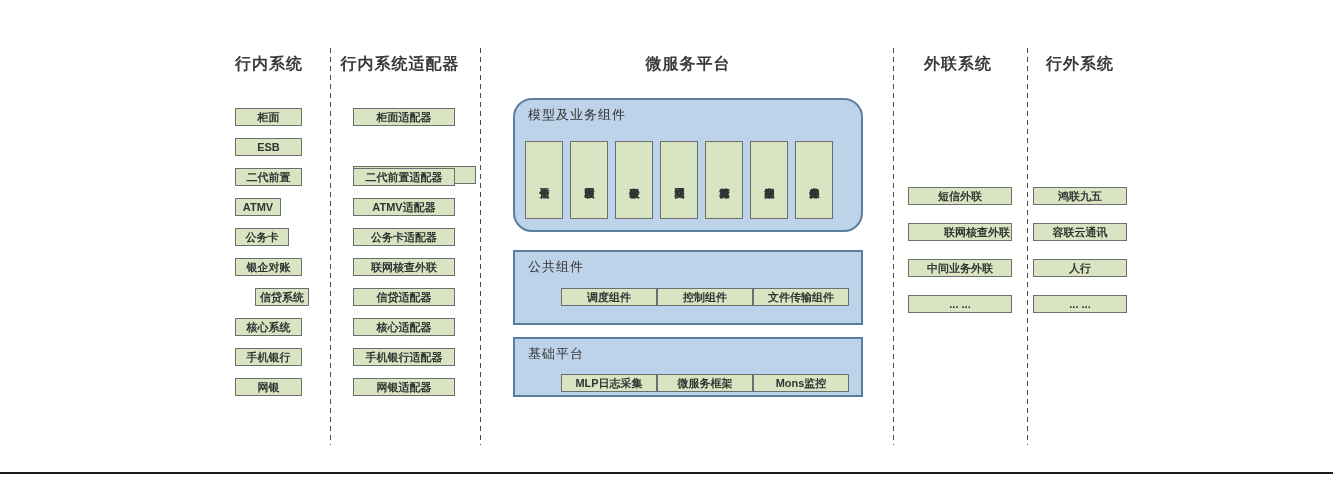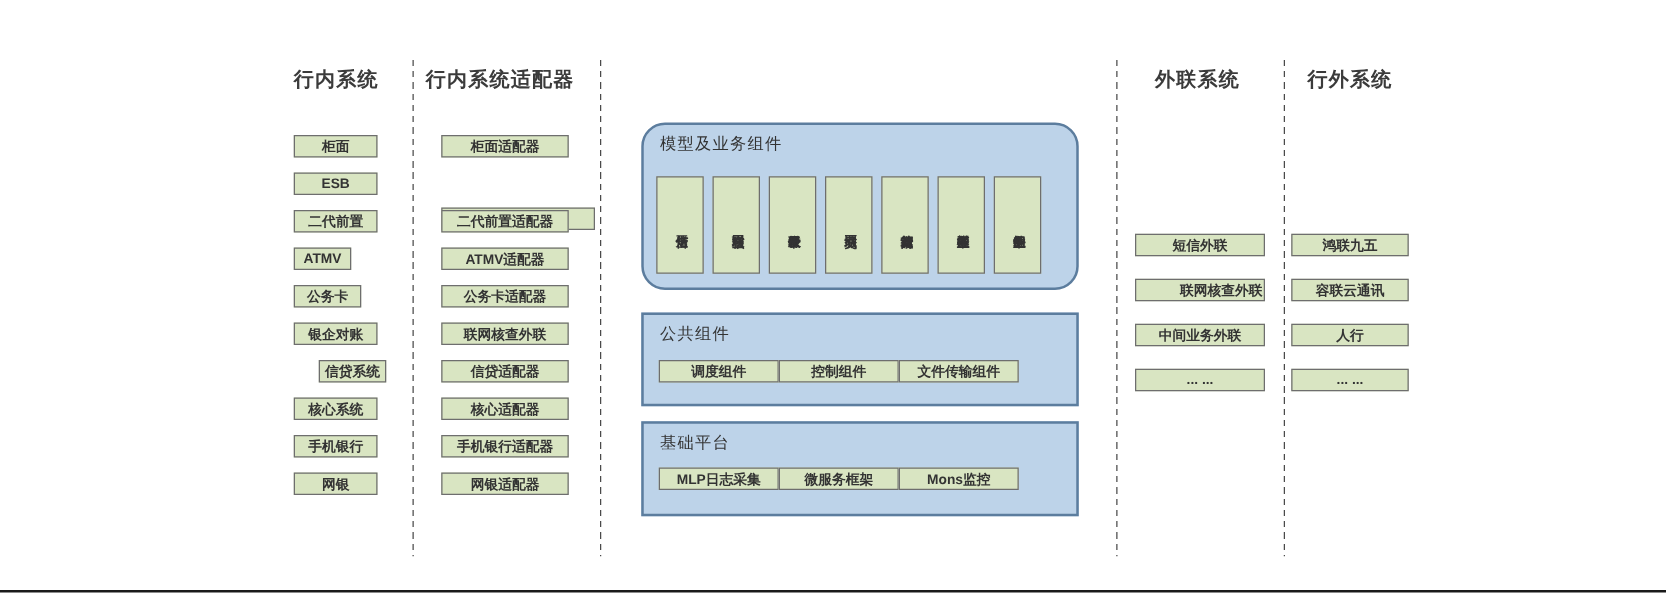--- a/index.html
+++ b/index.html
@@ -21,32 +21,33 @@
          background:#bdd3e9;border:2px solid #5c7d9e;}
   .panel-label{position:absolute;top:6px;left:13px;font-size:13px;color:#333;
                letter-spacing:1px;white-space:nowrap;}
 
   .vrow{position:absolute;left:10px;top:41px;display:flex;gap:7px;}
   .vbox{box-sizing:border-box;width:38px;height:78px;background:#d9e5c2;border:1px solid #6e6e6e;
         display:flex;align-items:center;justify-content:center;
         writing-mode:vertical-rl;text-orientation:upright;
         font-size:10px;font-weight:bold;color:#333;line-height:1;}
 
-  .hrow{position:absolute;left:12px;right:12px;display:flex;justify-content:flex-start;}
+  .hrow{position:absolute;left:12px;right:12px;display:flex;justify-content:flex-end;}
   .hrow .gbox{position:static;width:96px;}
 
   .bottom-rule{position:absolute;left:0;top:472px;width:1333px;height:2px;background:#1a1a1a;}
 </style>
 </head>
 <body>
 
 <div id="stage">
 
   <div class="col-title" style="left:209px;width:120px;">行内系统</div>
   <div class="col-title" style="left:337px;width:126px;">行内系统适配器</div>
+  <div class="col-title" style="left:513px;width:350px;">微服务平台</div>
   <div class="col-title" style="left:898px;width:120px;">外联系统</div>
   <div class="col-title" style="left:1020px;width:120px;">行外系统</div>
 
   <div class="vdash" style="left:330px;"></div>
   <div class="vdash" style="left:480px;"></div>
   <div class="vdash" style="left:893px;"></div>
   <div class="vdash" style="left:1027px;"></div>
 
   <div class="gbox" style="left:235px;width:67px;top:108px;">柜面</div>
   <div class="gbox" style="left:235px;width:67px;top:138px;">ESB</div>
@@ -85,21 +86,21 @@
 
   <div class="panel" style="top:250px;height:75px;">
     <div class="panel-label">公共组件</div>
     <div class="hrow" style="top:36px;">
       <div class="gbox">调度组件</div>
       <div class="gbox">控制组件</div>
       <div class="gbox">文件传输组件</div>
     </div>
   </div>
 
-  <div class="panel" style="top:337px;height:76px;">
+  <div class="panel" style="top:337px;height:60px;">
     <div class="panel-label">基础平台</div>
     <div class="hrow" style="top:35px;">
       <div class="gbox">MLP日志采集</div>
       <div class="gbox">微服务框架</div>
       <div class="gbox">Mons监控</div>
     </div>
   </div>
 
   <div class="gbox" style="left:908px;width:104px;top:187px;">短信外联</div>
   <div class="gbox" style="left:908px;width:104px;top:223px;padding-left:34px;">联网核查外联</div>

